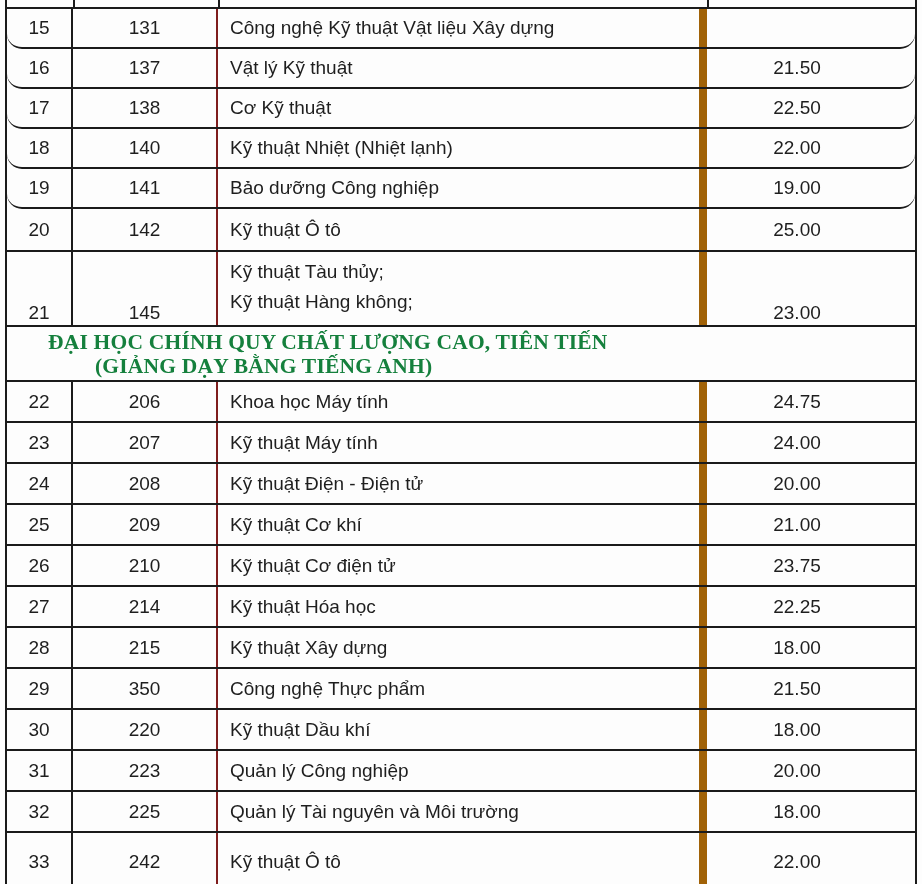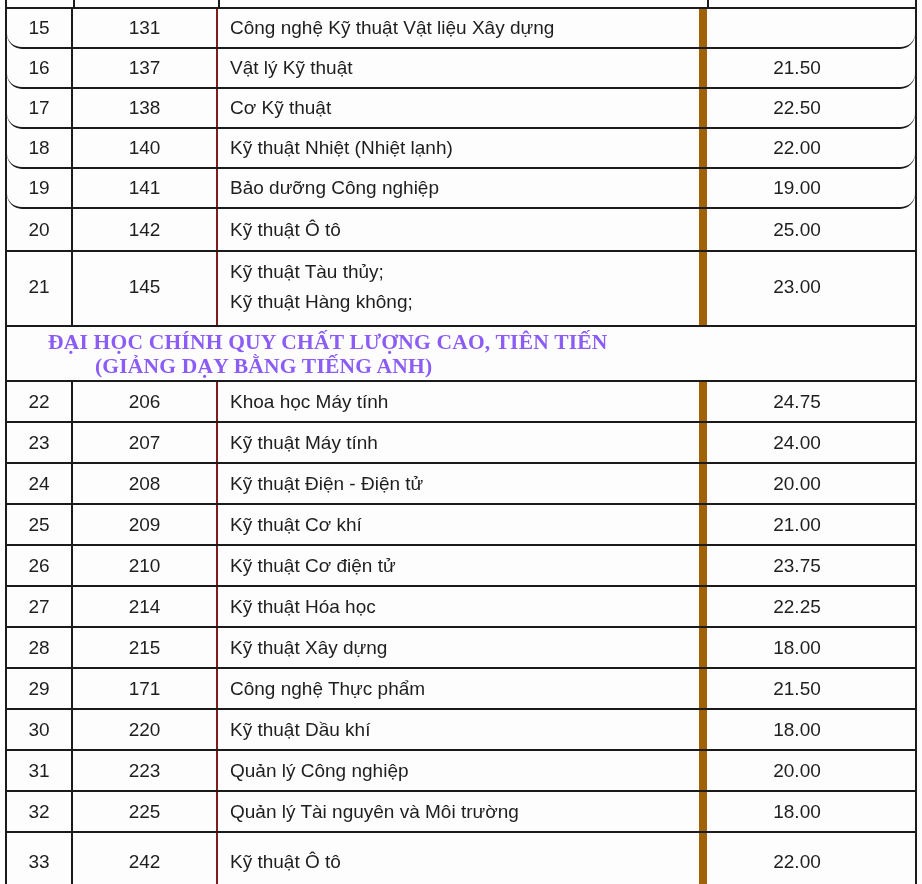--- a/index.html
+++ b/index.html
@@ -69,39 +69,39 @@
   .vs1 { left: 66px; }
   .vs2 { left: 211px; }
   .vs3 { left: 700px; }
 
   
   .row-multi { height: 75px; }
   .row-multi .c1,
   .row-multi .c2,
   .row-multi .c4 {
     align-items: flex-end;
-    padding-bottom: 27px;
+    padding-bottom: 1px;
   }
   .row-multi .c3 {
     flex-direction: column;
     align-items: flex-start;
     justify-content: flex-start;
     padding-top: 5px;
     line-height: 30px;
   }
 
   
   .section-row {
     height: 55px;
     box-sizing: border-box;
     border-bottom: 2px solid #1b1b1b;
     font-family: "Liberation Serif", serif;
     font-weight: 700;
     font-size: 21.5px;
-    color: #8b5cf6;
+    color: #15803d;
     line-height: 24px;
     padding-top: 3px;
   }
   .section-line1 { padding-left: 41px; letter-spacing: 0.2px; }
   .section-line2 { padding-left: 88px; letter-spacing: 0.2px; }
 
   
   .sliver-bottom {
     position: relative;
     height: 4px;
@@ -217,21 +217,21 @@
       <div class="cell c4">22.25</div>
     </div>
     <div class="row h41">
       <div class="cell c1">28</div>
       <div class="cell c2">215</div>
       <div class="cell c3">Kỹ thuật Xây dựng</div>
       <div class="cell c4">18.00</div>
     </div>
     <div class="row h41">
       <div class="cell c1">29</div>
-      <div class="cell c2">171</div>
+      <div class="cell c2">350</div>
       <div class="cell c3">Công nghệ Thực phẩm</div>
       <div class="cell c4">21.50</div>
     </div>
     <div class="row h41">
       <div class="cell c1">30</div>
       <div class="cell c2">220</div>
       <div class="cell c3">Kỹ thuật Dầu khí</div>
       <div class="cell c4">18.00</div>
     </div>
     <div class="row h41">

